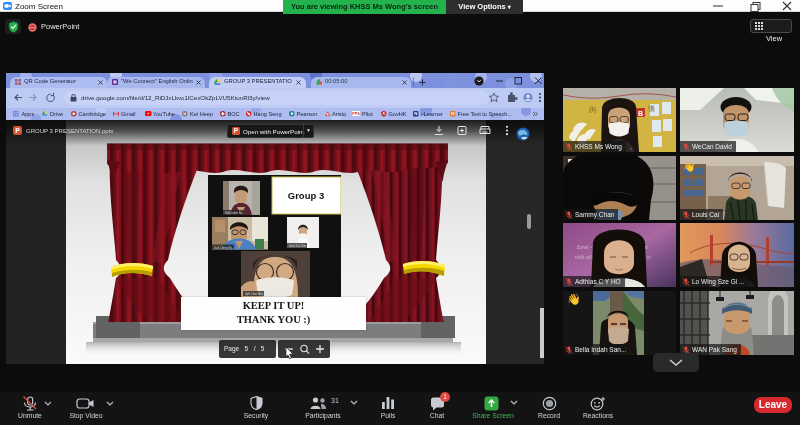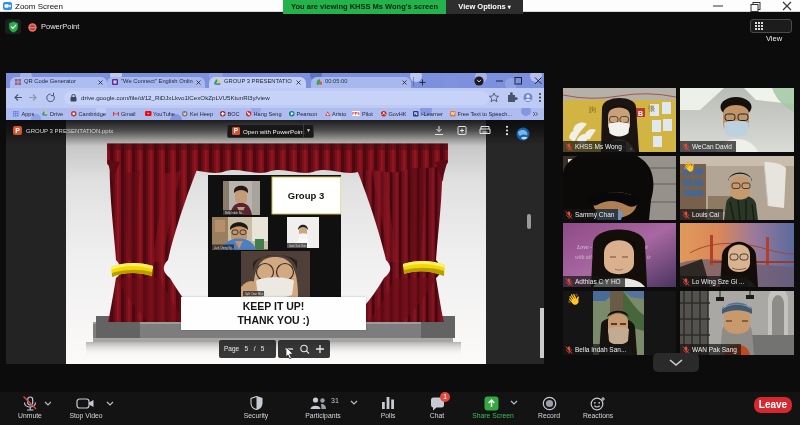--- a/index.html
+++ b/index.html
@@ -372,21 +372,21 @@
       <circle cx="57" cy="97" r="8.5" fill="none" stroke="#3a2e28" stroke-width="1.2"></circle>
       <circle cx="77" cy="97" r="8.5" fill="none" stroke="#3a2e28" stroke-width="1.2"></circle>
       <path d="M48 106 C55 101 79 101 86 106 L84 120 C74 124 60 124 50 120 Z" fill="#ece8e2"></path>
       <path d="M33 112 C38 106 44 104 48 108 L46 122 L33 122 Z" fill="#caa078"></path>
       <rect x="35" y="116" width="21" height="5" fill="#222" opacity="0.75"></rect>
       <text x="37" y="120" font-size="2.6" fill="#ddd" font-family="Liberation Sans">Split Chan HiLo mu...</text>
     </g>
   </svg>
 
   <div class="abs" style="left:175px;top:223.5px;width:185px;height:33px;background:#fefefe;box-shadow:0 0 2px rgba(0,0,0,0.25);"></div>
-  <div class="abs" style="left:175px;top:226px;width:185px;text-align:center;font-size:10.5px;font-weight:bold;color:#161616;line-height:14px;font-family:Liberation Sans, sans-serif;">KEEP IT UP!<br>THANK YOU :)</div>
+  <div class="abs" style="left:175px;top:226px;width:185px;text-align:center;font-size:10.5px;font-weight:bold;color:#161616;line-height:14px;font-family:Liberation Serif, serif;">KEEP IT UP!<br>THANK YOU :)</div>
 
   <div class="abs" style="left:213px;top:267px;width:57px;height:18px;background:rgba(38,38,38,0.92);border-radius:2px;"></div>
   <div class="abs" style="left:272px;top:267px;width:52px;height:18px;background:rgba(38,38,38,0.92);border-radius:2px;"></div>
   <div class="abs" style="left:218px;top:272px;font-size:6.5px;color:#e8e8e8;">Page&nbsp;&nbsp;&nbsp;5&nbsp;&nbsp;&nbsp;/&nbsp;&nbsp;&nbsp;5</div>
   <svg class="abs" style="left:277px;top:269px;" width="44" height="14" viewBox="0 0 44 14">
     <path d="M2 7 H10" stroke="#e8e8e8" stroke-width="1.3"></path>
     <circle cx="21" cy="6.5" r="3.2" fill="none" stroke="#e8e8e8" stroke-width="1.1"></circle>
     <path d="M23.4 8.9 L26 11.5" stroke="#e8e8e8" stroke-width="1.1"></path>
     <path d="M37 3 V11 M33 7 H41" stroke="#e8e8e8" stroke-width="1.3"></path>
   </svg>

